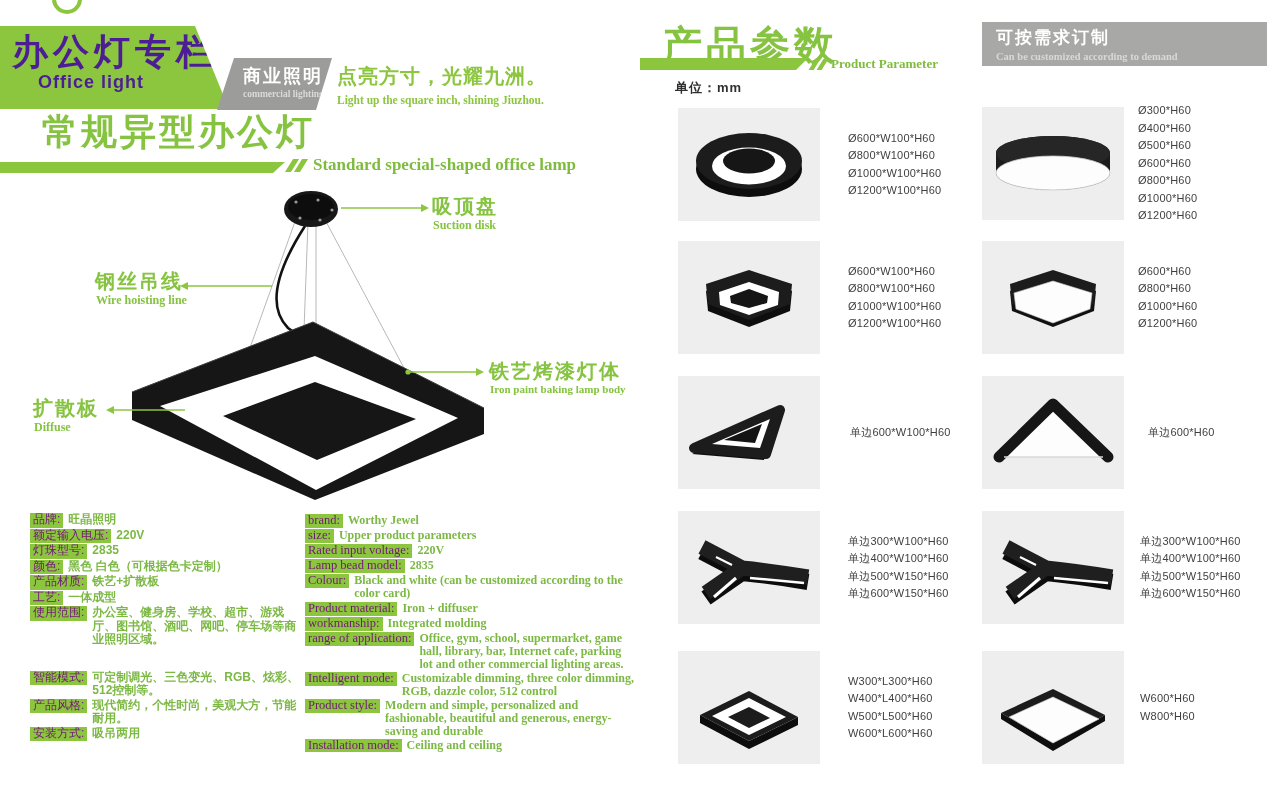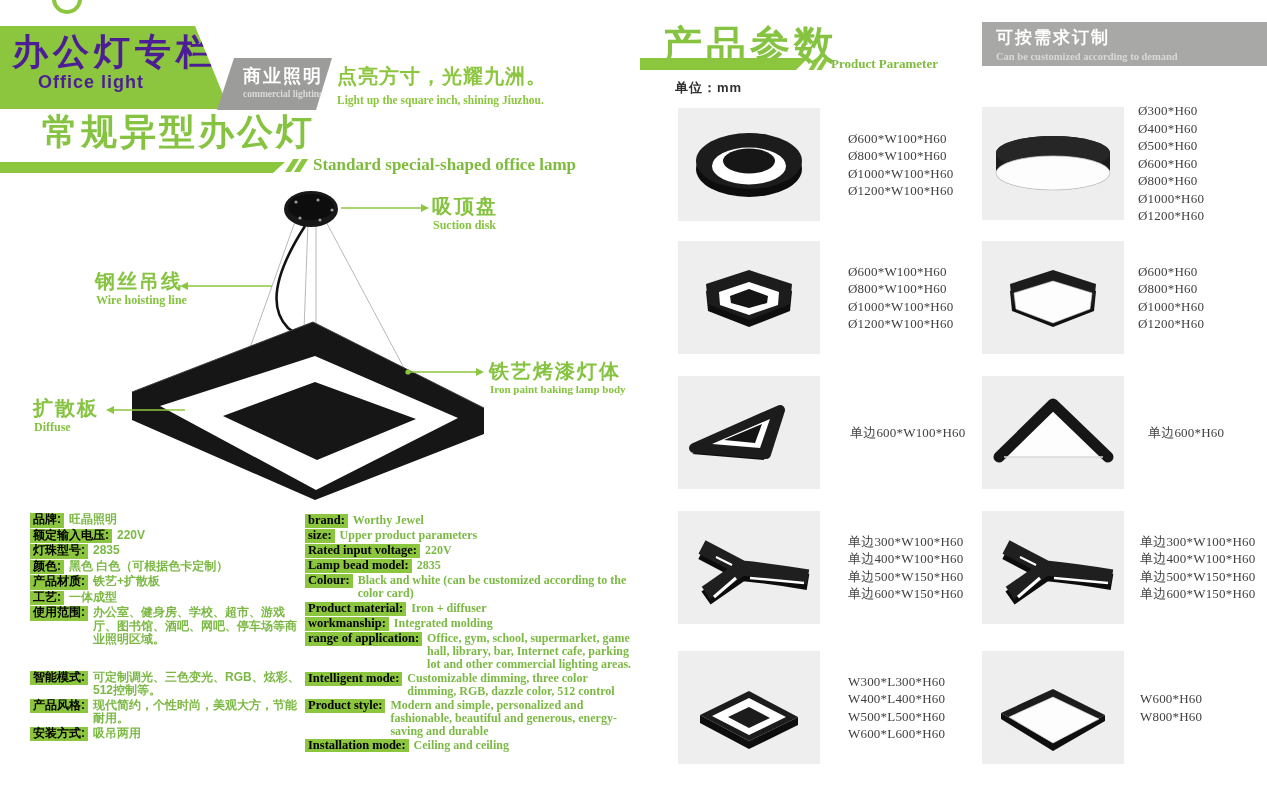--- a/index.html
+++ b/index.html
@@ -47,21 +47,21 @@
   .callout-cn { font-size:20px; font-weight:bold; color:#85C340; letter-spacing:2px; }
   .callout-en { font-family:"Liberation Serif","DejaVu Serif",serif; font-weight:bold;
     font-size:12px; color:#85C340; }
 
   
   .specs-cn { left:30px; top:513px; width:278px; }
   .specs-en { left:305px; top:514px; width:332px; }
   .srow { display:flex; align-items:flex-start; margin-bottom:1px; }
   .specs-cn .srow { font-size:12px; line-height:13.5px; }
   .specs-en .srow { font-size:12px; line-height:12.9px; }
-  .chip { flex:none; background:#8CC63F; color:#000000; font-weight:bold;
+  .chip { flex:none; background:#8CC63F; color:#701a75; font-weight:normal;
     padding:0 3px 1px 3px; margin-right:5px; }
   .specs-cn .chip { font-size:12px; }
   .specs-en .chip { font-family:"Liberation Serif","DejaVu Serif",serif; font-size:12.5px; }
   .sval { flex:1; color:#7CB944; font-weight:bold; }
   .specs-en .sval { font-family:"Liberation Serif","DejaVu Serif",serif; }
   .gap-before { margin-top:24px; }
   .sm-gap { margin-bottom:3px; }
 
   
   .params-title { left:662px; top:18px; font-size:40px; font-weight:bold; color:#85C340;
@@ -73,22 +73,22 @@
     letter-spacing:1px; }
   .custom-box { left:982px; top:22px; width:285px; height:44px; background:#A8A8A7;
     padding:4px 0 0 14px; }
   .custom-cn { font-size:17px; font-weight:bold; color:#ffffff; letter-spacing:2px; }
   .custom-en { font-family:"Liberation Serif","DejaVu Serif",serif; font-weight:bold;
     font-size:10.5px; color:#D8D8D7; margin-top:2px; }
 
   .card { width:142px; height:113px; background:#EFEEEE; }
   .card svg { display:block; width:100%; height:100%; }
   .dims { display:flex; align-items:center; height:113px; }
-  .dims .txt { white-space:pre; font-size:13px; line-height:17.5px; color:#3F3F3F;
-    font-weight:500; letter-spacing:0.2px;font-family:Liberation Serif, serif; }
+  .dims .txt { white-space:pre; font-size:11px; line-height:17.5px; color:#3F3F3F;
+    font-weight:500; letter-spacing:0.2px; }
 </style>
 </head>
 <body>
 
 <div class="page">
 
   <div class="abs deco-arc"></div>
 
   <div class="abs banner">
     <div class="banner-title">办公灯专栏</div>

